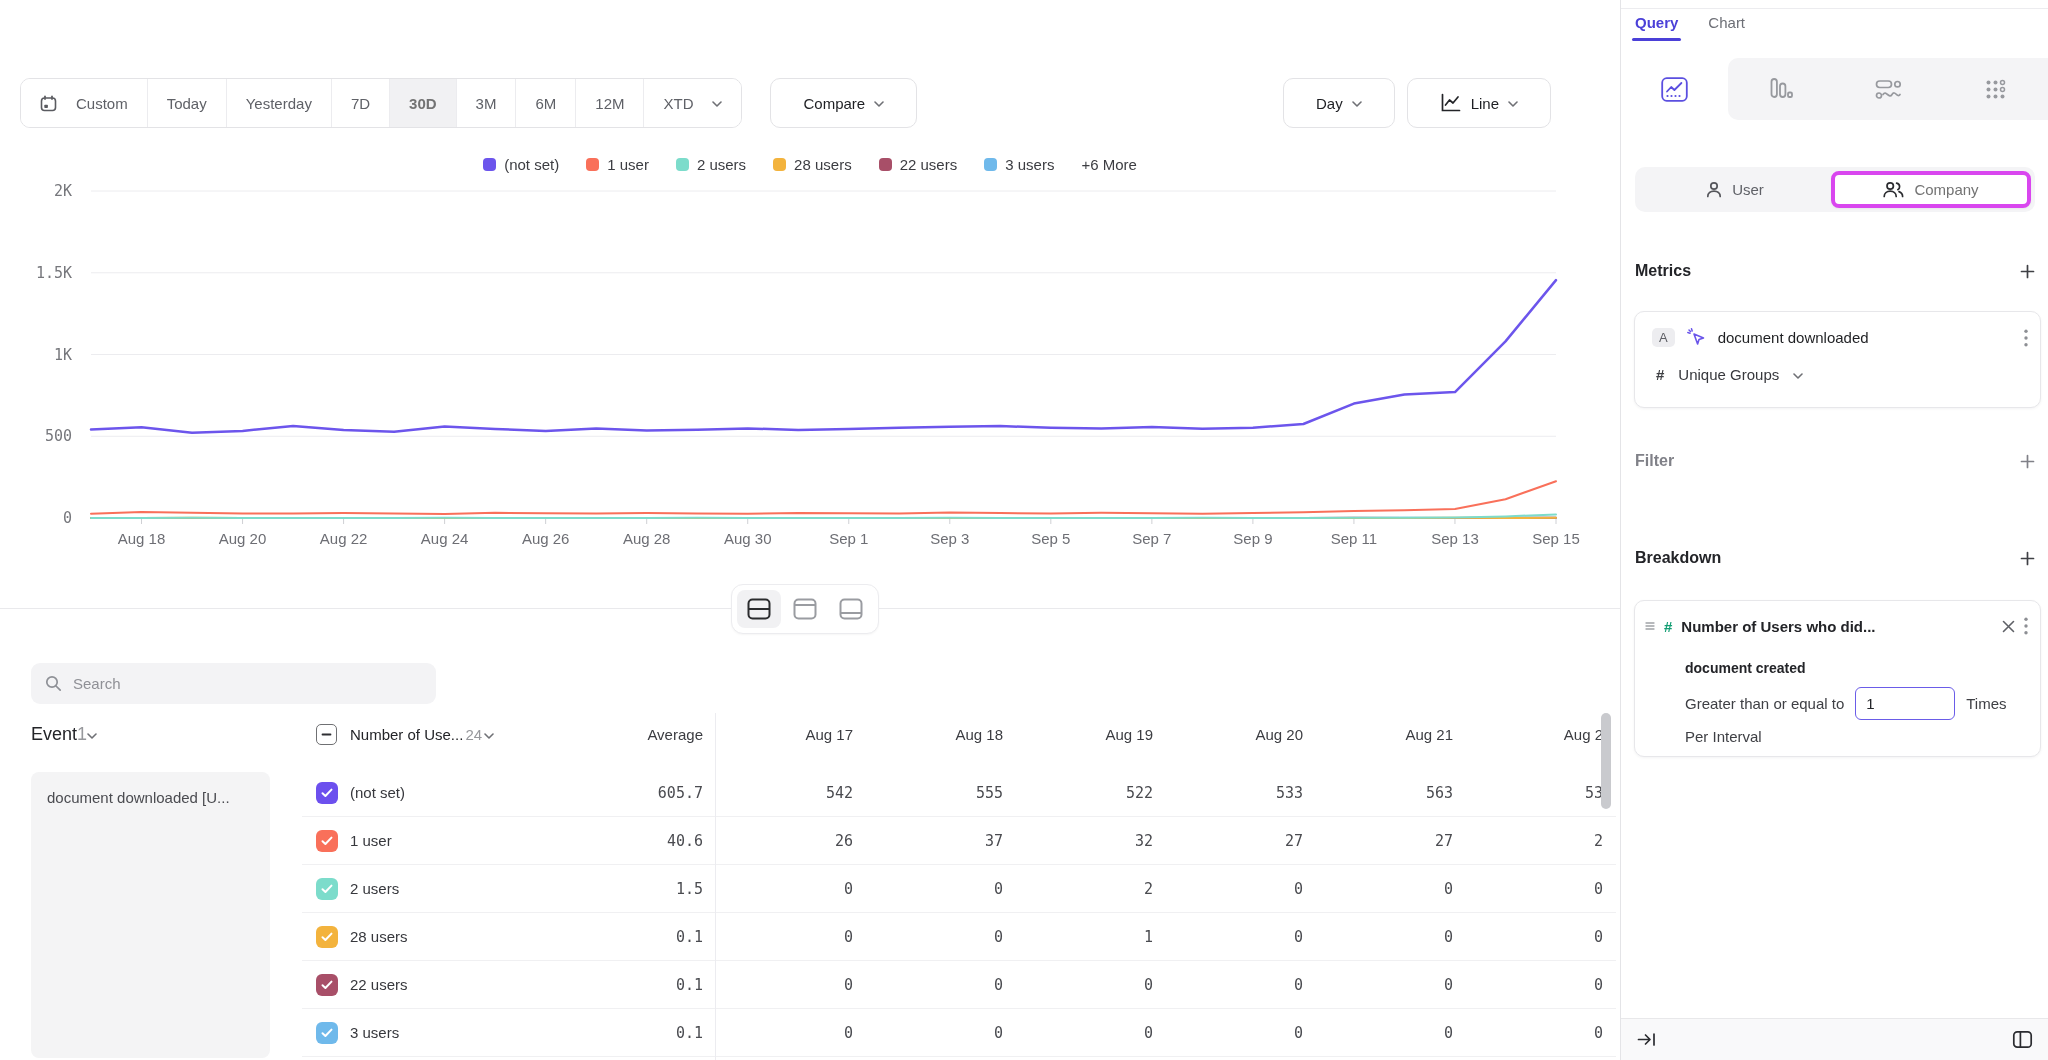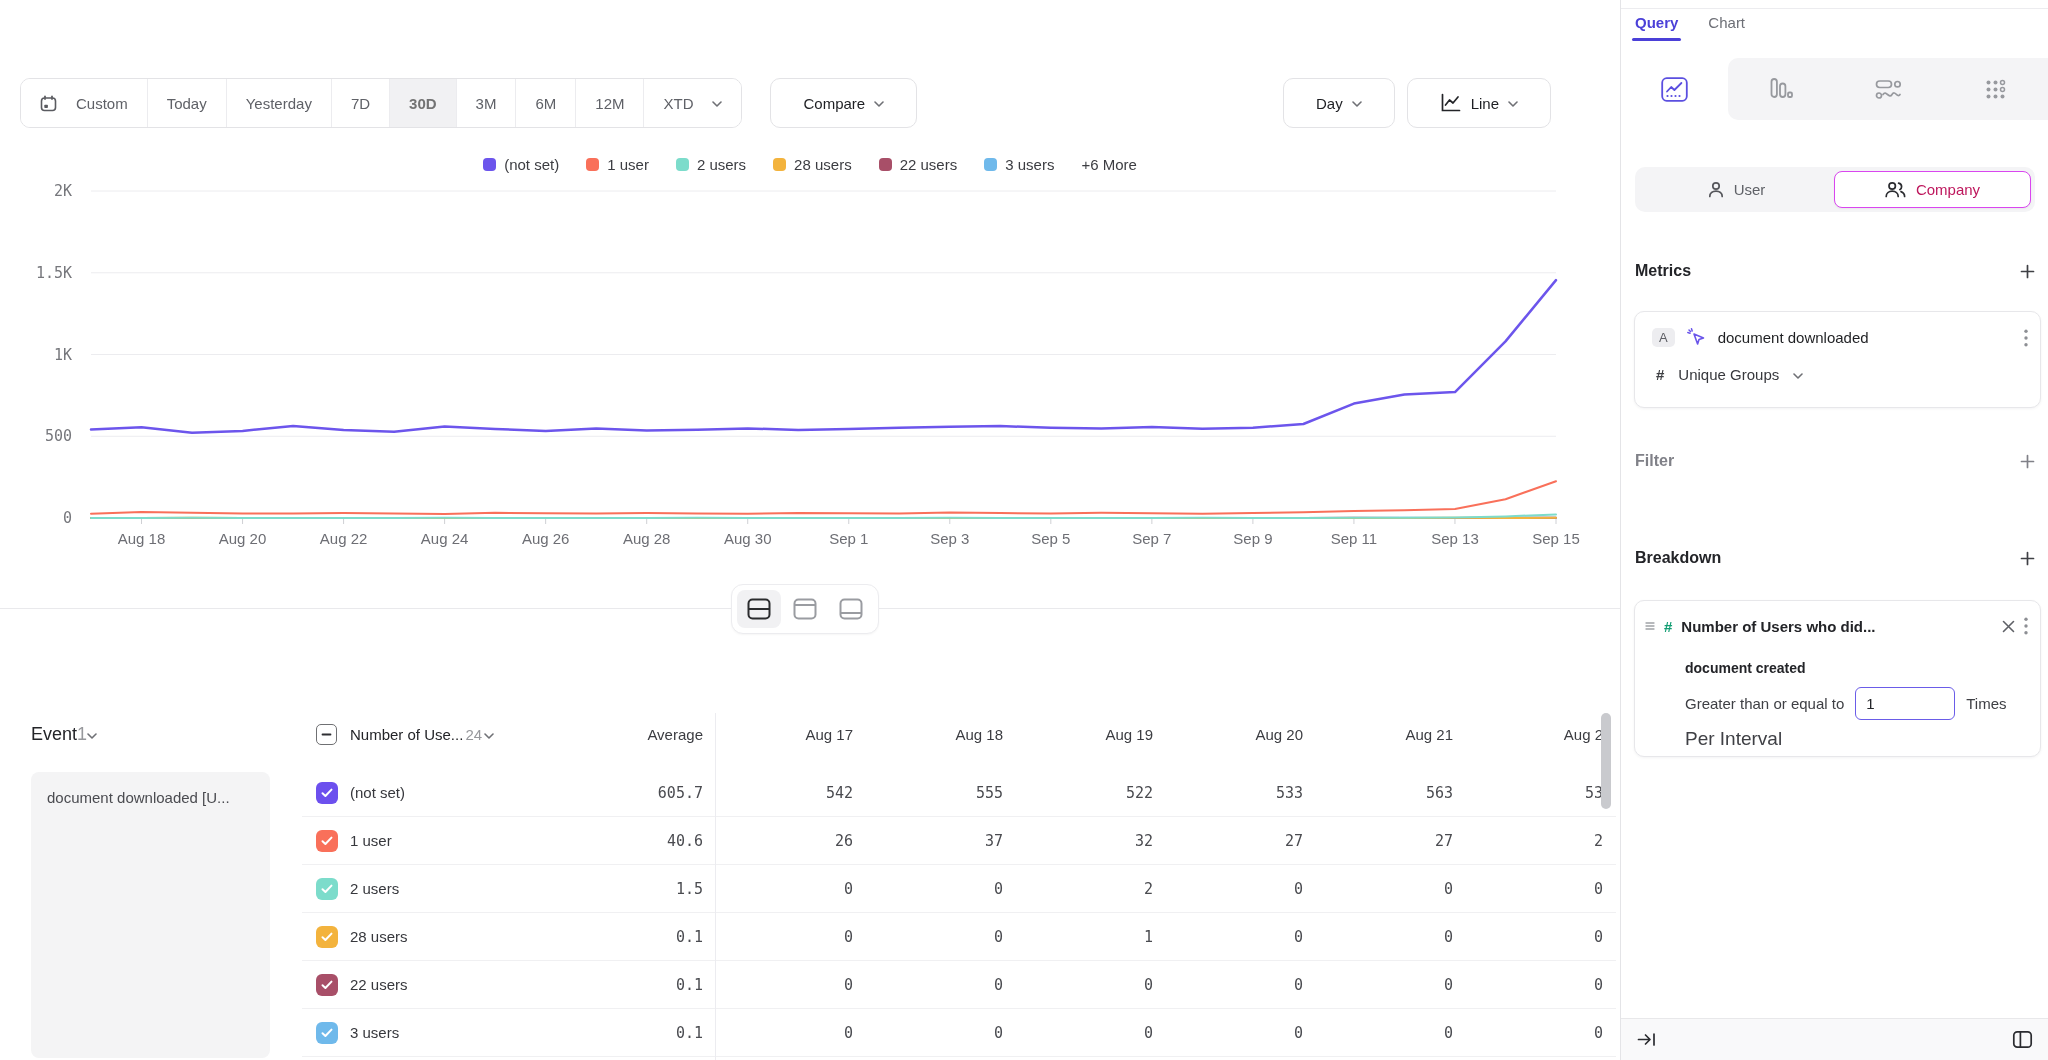--- a/index.html
+++ b/index.html
@@ -75,21 +75,21 @@
 
   .icon-tabs { position:absolute; top:58px; left:0; width:428px; height:62px; display:flex; }
   .itab { flex:1; display:flex; align-items:center; justify-content:center; background:#f4f4f6; color:#97999e; cursor:pointer; }
   .itab.active { background:#fff; color:#5b4fe0; }
   .itab:nth-child(2) { border-radius:10px 0 0 10px; }
 
   .scope { position:absolute; top:167px; left:14px; width:400px; height:45px; background:#f4f4f6; border-radius:10px;
            display:flex; padding:4px; }
   .scope-opt { flex:1; display:flex; align-items:center; justify-content:center; gap:10px; font-size:15px; color:#5f6167;
                border-radius:8px; cursor:pointer; }
-  .scope-opt.active { background:#fff; border:1px solid #d946ef; color:#be185d; box-shadow:0 1px 2px rgba(0,0,0,.05); }
+  .scope-opt.active { background:#fff; border:4px solid #d946ef; color:#737373; box-shadow:0 1px 2px rgba(0,0,0,.05); }
 
   .sec-head { position:absolute; left:14px; width:400px; display:flex; justify-content:space-between; align-items:center;
               font-size:16px; font-weight:700; color:#232428; }
   .sec-head.muted { color:#808188; }
   .plus-btn { border:none; background:none; color:#3f4045; cursor:pointer; display:flex; }
 
   .card { position:absolute; left:13px; width:407px; background:#fff; border:1px solid #e7e7ea; border-radius:10px;
           box-shadow:0 1px 3px rgba(20,20,40,.05); }
   .metric-card { top:311px; height:97px; }
   .mc-row1 { position:absolute; top:15px; left:17px; right:12px; display:flex; align-items:center; gap:11px; }
@@ -100,21 +100,21 @@
   .hash-dark { font-weight:700; color:#3f4044; }
 
   .bd-card { top:600px; height:157px; }
   .bd-row1 { position:absolute; top:16px; left:10px; right:12px; display:flex; align-items:center; gap:9px; }
   .hash-green { font-weight:700; color:#149e74; font-size:15px; }
   .bd-title { flex:1; font-size:15px; font-weight:700; color:#232428; white-space:nowrap; overflow:hidden; text-overflow:ellipsis; }
   .bd-event { position:absolute; top:59px; left:50px; font-size:14px; font-weight:700; color:#232428; }
   .bd-cond { position:absolute; top:86px; left:50px; right:8px; display:flex; align-items:center; gap:11px; font-size:15px; color:#3f4045; }
   .bd-cond input { width:100px; height:33px; border:1.5px solid #6a5ce8; border-radius:6px; padding:0 10px; font-size:15px;
                    color:#232428; font-family:inherit; outline:none; }
-  .bd-per { position:absolute; top:127px; left:50px; font-size:19px; color:#3f4045; }
+  .bd-per { position:absolute; top:127px; left:50px; font-size:15px; color:#3f4045; }
 
   .panel-bottom { position:absolute; left:0; bottom:0; width:428px; height:42px; background:#f9f9fa; border-top:1px solid #e8e8ea;
                   display:flex; align-items:center; justify-content:space-between; padding:0 16px; }
   .pb-btn { border:none; background:none; cursor:pointer; display:flex; }
 </style>
 </head>
 <body>
 
 <div class="main">
 
@@ -292,20 +292,29 @@
       <button class="layout-btn">
         <span>
           <svg width="24" height="22" viewBox="0 0 24 22">
             <rect x="1.5" y="1.5" width="21" height="19" rx="4" fill="none" stroke="currentColor" stroke-width="2"></rect>
             <line x1="1.5" y1="15" x2="22.5" y2="15" stroke="currentColor" stroke-width="2"></line>
           </svg>
         </span>
       </button>
     </div>
 
+  <div class="search-box">
+    <span>
+        <svg width="17" height="17" viewBox="0 0 17 17">
+          <circle cx="7" cy="7" r="5.2" fill="none" stroke="#8e9096" stroke-width="1.7"></circle>
+          <line x1="11" y1="11" x2="15.2" y2="15.2" stroke="#8e9096" stroke-width="1.7" stroke-linecap="round"></line>
+        </svg>
+      </span>
+    <input type="text" placeholder="Search" style="">
+  </div>
 
   <div class="event-header">
     <span>Event</span>
     <span class="count-gray">1</span>
     <span class="chev">
         <svg width="10" height="6" viewBox="0 0 10 6">
           <path d="M1 1l4 4 4-4" fill="none" stroke="currentColor" stroke-width="1.6" stroke-linecap="round" stroke-linejoin="round"></path>
         </svg>
       </span>
   </div>

